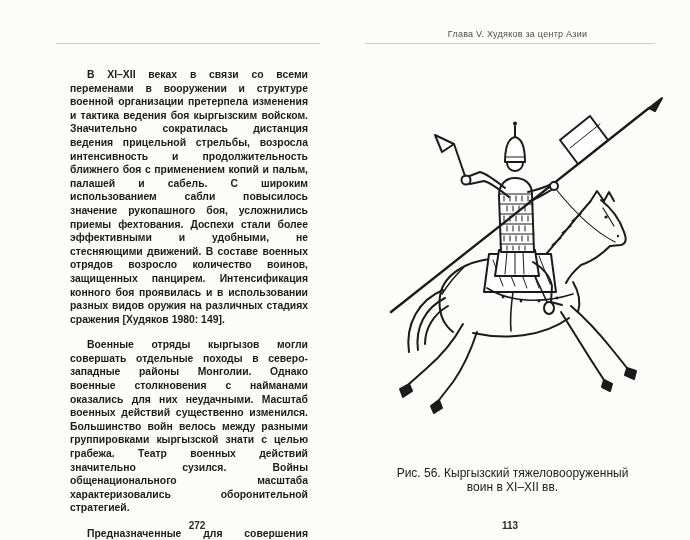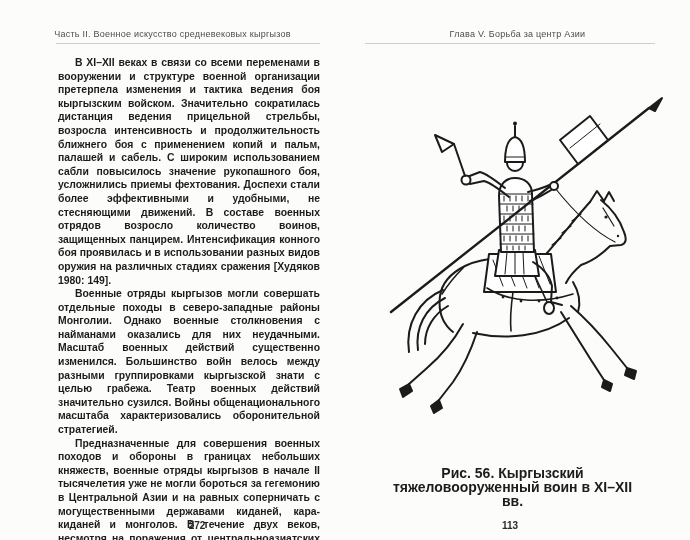--- a/index.html
+++ b/index.html
@@ -19,57 +19,56 @@
   }
   .head-rule{position:absolute;top:43px;border-top:1px solid #cfcfcd;}
   .page-left .head-rule{left:56px;width:264px;}
   .page-right .head-rule{left:20px;width:290px;}
 
   .body-text{
     position:absolute;top:56px;left:58px;width:262px;
     font-size:10.4px;line-height:13.6px;font-weight:600;
     text-align:justify;hyphens:auto;color:#1c1c1c;
   }
-  .body-text p{margin:0;text-indent:17px;}
+  .body-text p{margin:12px;text-indent:17px;}
 
   .page-number{
     position:absolute;bottom:9px;text-align:center;
     font-size:10px;font-weight:600;color:#2a2a2a;
   }
   .page-left .page-number{left:58px;width:262px;margin-left:8px;}
   .page-right .page-number{left:20px;width:290px;}
 
   figure.warrior-figure{
     position:absolute;top:50px;left:15px;width:305px;margin:0;
     text-align:center;
   }
   figure.warrior-figure svg{display:block;margin:0 auto;}
   figcaption{
     margin-top:16px;padding:0 26px;
-    font-size:14px;line-height:14px;font-weight:bold;color:#1c1c1c;
+    font-size:12px;line-height:14px;font-weight:normal;color:#1c1c1c;
   }
 </style>
 </head>
 <body>
 
 <div class="spread">
 
   <div class="page page-left">
-    <div class="running-head">Часть II. Военное искусство средневековых кыргызов</div>
     <div class="head-rule"></div>
     <div class="body-text">
       <p>В XI–XII веках в связи со всеми переменами в вооружении и структуре военной организации претерпела изменения и тактика ведения боя кыргызским войском. Значительно сократилась дистанция ведения прицельной стрельбы, возросла интенсивность и продолжительность ближнего боя с применением копий и пальм, палашей и сабель. С широким использованием сабли повысилось значение рукопашного боя, усложнились приемы фехтования. Доспехи стали более эффективными и удобными, не стесняющими движений. В составе военных отрядов возросло количество воинов, защищенных панцирем. Интенсификация конного боя проявилась и в использовании разных видов оружия на различных стадиях сражения [Худяков 1980: 149].</p>
       <p>Военные отряды кыргызов могли совершать отдельные походы в северо-западные районы Монголии. Однако военные столкновения с найманами оказались для них неудачными. Масштаб военных действий существенно изменился. Большинство войн велось между разными группировками кыргызской знати с целью грабежа. Театр военных действий значительно сузился. Войны общенационального масштаба характеризовались оборонительной стратегией.</p>
       <p>Предназначенные для совершения военных походов и обороны в границах небольших княжеств, военные отряды кыргызов в начале II тысячелетия уже не могли бороться за гегемонию в Центральной Азии и на равных соперничать с могущественными державами киданей, кара-киданей и монголов. В течение двух веков, несмотря на поражения от центральноазиатских кочевников, кыргызам</p>
     </div>
     <div class="page-number">272</div>
   </div>
 
   <div class="page page-right">
-    <div class="running-head">Глава V. Борьба за центр Азии</div>
+    <div class="running-head">Глава V. Худяков за центр Азии</div>
     <div class="head-rule"></div>
 
     <figure class="warrior-figure">
       <svg viewBox="0 0 300 400" width="300" height="400" xmlns="http://www.w3.org/2000/svg" role="img">
         <g stroke="#1b1b1b" fill="none" stroke-width="2" stroke-linecap="round" stroke-linejoin="round">
           <g>
 
             <path d="M80 240 C56 250 42 274 46 302"></path>
             <path d="M82 248 C62 258 52 278 55 300"></path>
             <path d="M85 256 C71 264 62 278 62 294"></path>

